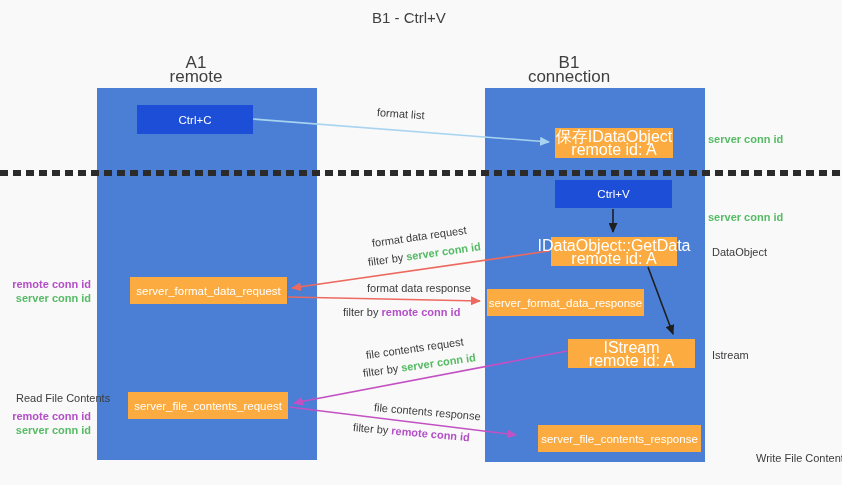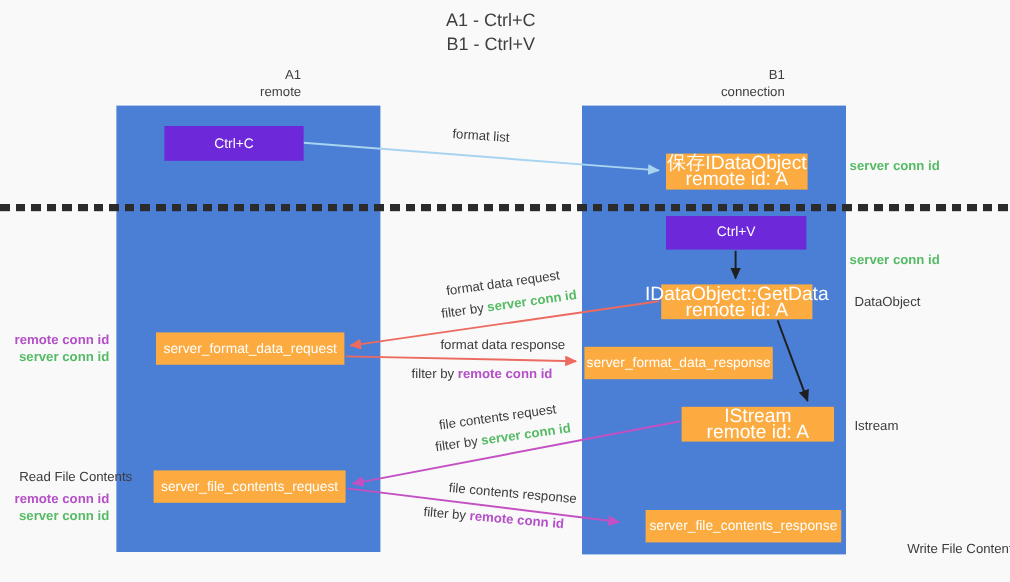--- a/index.html
+++ b/index.html
@@ -3,58 +3,57 @@
 <meta charset="utf-8">
 <style>
   * { margin:0; padding:0; box-sizing:border-box; }
   html,body { background:#f9f9f9; font-family:"Liberation Sans", sans-serif; }
   .stage { position:relative; width:842px; height:485px; background:#f9f9f9; overflow:hidden; }
 
   .title { position:absolute; left:309px; top:8px; width:200px; text-align:center;
            font-size:15px; line-height:20px; color:#3f3f3f; }
 
   .col { position:absolute; top:88px; width:220px; background:#4a7fd5; z-index:1; }
-  .col-header { position:absolute; top:56px; width:110px; text-align:right;
-                font-size:11px; line-height:14px; color:#3f3f3f; z-index:5; }
+  .col-header { position:absolute; top:56px; width:110px; text-align:center;
+                font-size:17px; line-height:14px; color:#3f3f3f; z-index:5; }
 
   .dashline { position:absolute; left:0; top:170px; width:842px; height:6px; z-index:2;
               background:repeating-linear-gradient(90deg,#2b2b2b 0 8px, transparent 8px 13px); }
 
   svg.arrows { position:absolute; left:0; top:0; z-index:3; }
 
   .box { position:absolute; z-index:4; display:flex; flex-direction:column;
          align-items:center; justify-content:center; color:#ffffff; text-align:center;
          font-size:11.5px; }
-  .box.green  { background:#6d28d9; }
+  .box.green  { background:#1d4ed8; }
   .box.orange { background:#fbab40; }
   .box .l2 { font-size:16px; line-height:13px; }
 
   .lbl { position:absolute; z-index:5; font-size:11px; color:#3b3b3b; white-space:nowrap; }
   .lbl.gbold { color:#56bb65; font-weight:bold; }
   .lbl.pbold { color:#b44fc8; font-weight:bold; }
   .lbl .g { color:#56bb65; font-weight:bold; }
   .lbl .p { color:#b44fc8; font-weight:bold; }
   .lbl.ralign { text-align:right; }
   .rot { transform-origin:left center; }
 </style>
 </head>
 <body>
 
 <div class="stage">
 
   <div class="title">
-    <div>A1 - Ctrl+C</div>
     <div>B1 - Ctrl+V</div>
   </div>
 
   <div class="col-header" style="left:141px;">
     <div>A1</div>
     <div>remote</div>
   </div>
-  <div class="col-header" style="left:544px;">
+  <div class="col-header" style="left:514px;">
     <div>B1</div>
     <div>connection</div>
   </div>
 
   <div class="col" style="left:97px; height:372px;"></div>
   <div class="col" style="left:485px; height:374px;"></div>
 
   <div class="dashline"></div>
 
   <svg class="arrows" width="842" height="485" viewBox="0 0 842 485">

